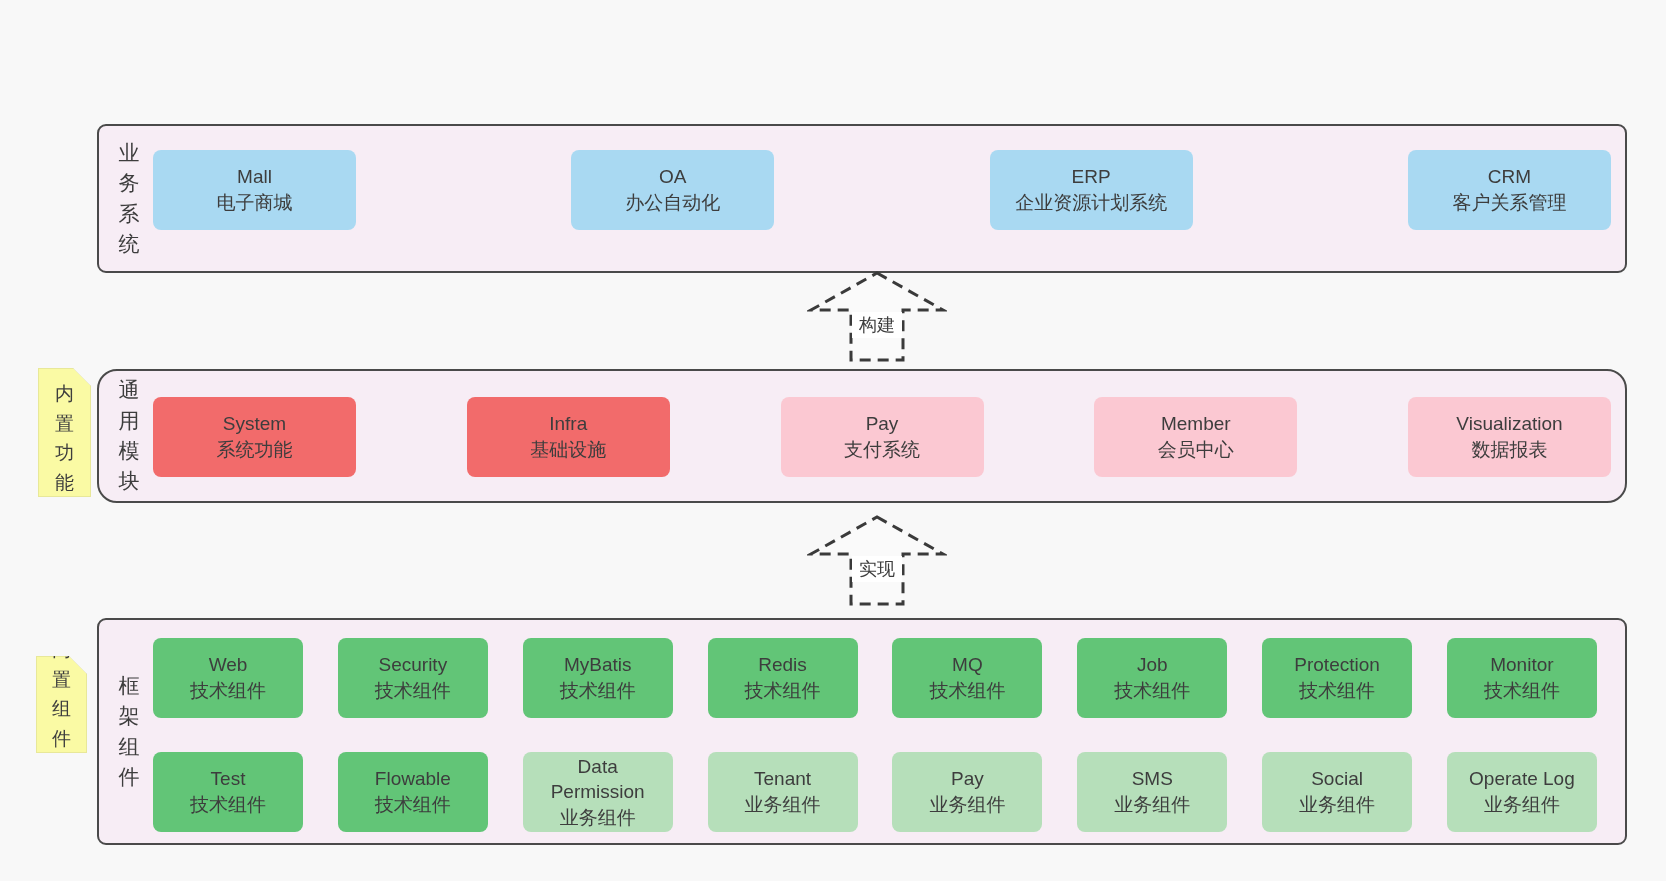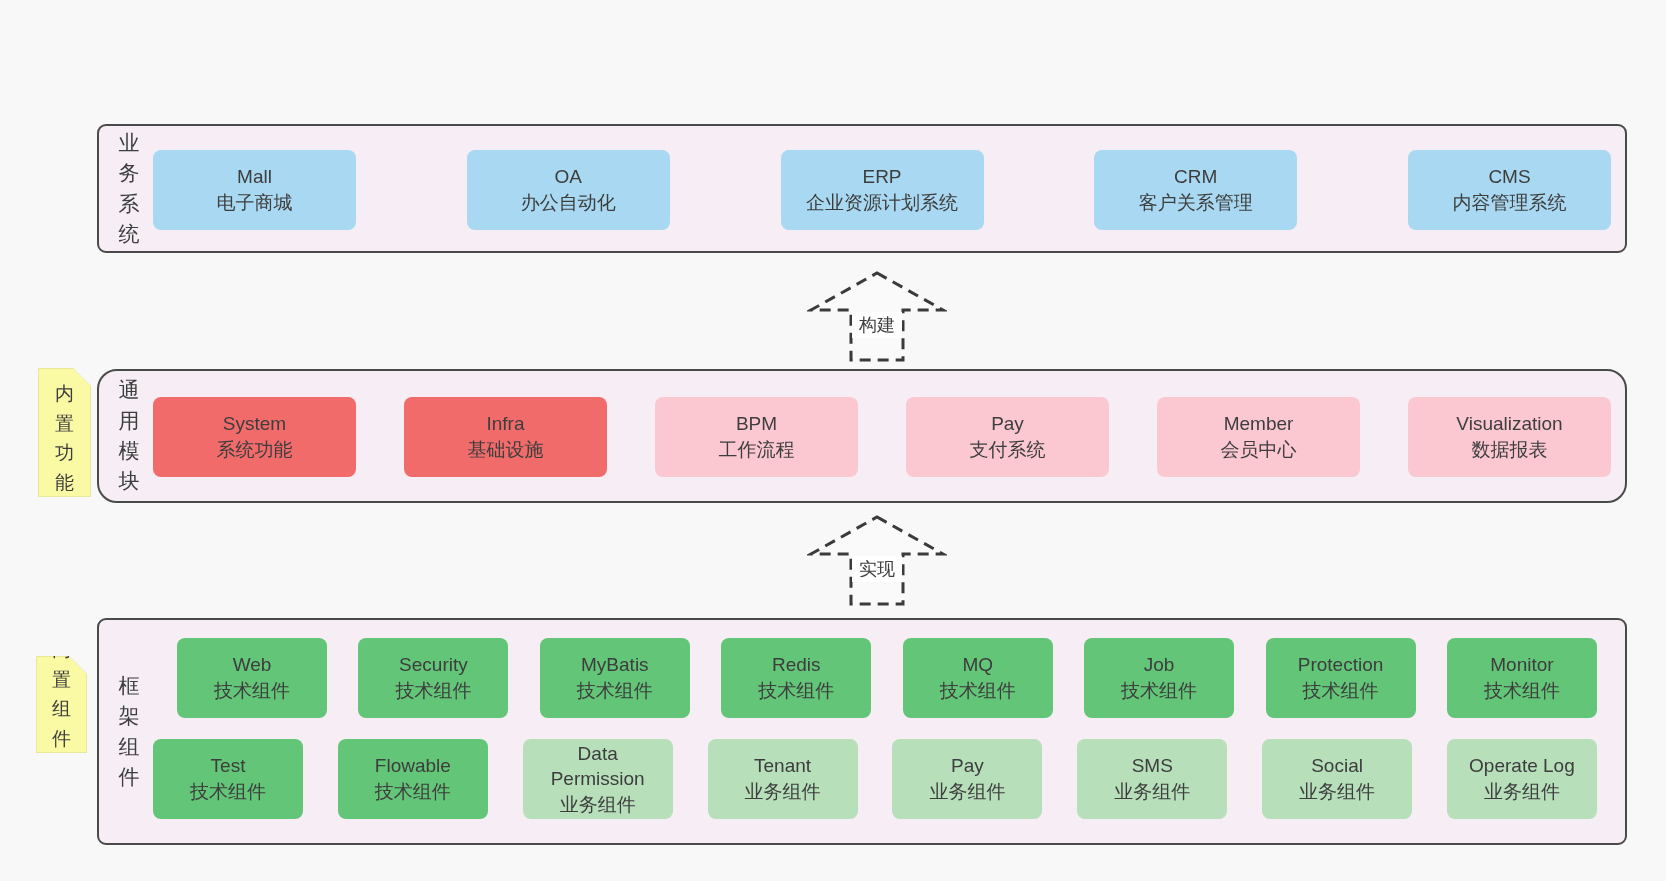--- a/index.html
+++ b/index.html
@@ -9,37 +9,37 @@
     font-family:"Liberation Sans","DejaVu Sans",sans-serif;
     color:var(--text,#3d3d3d);
   }
   .panel{
     position:absolute;left:97px;width:1530px;
     background:var(--panel_bg,#f7edf5);
     border:2px solid var(--panel_border,#4a4a4a);
     border-radius:9px;
     box-sizing:border-box;
   }
-  .panel1{top:124px;height:129px;}
+  .panel1{top:124px;height:149px;}
   .panel2{top:369px;height:134px;border-radius:20px;}
   .panel3{top:618px;height:227px;}
   .vlabel{
     position:absolute;left:10px;top:0;bottom:0;width:40px;
     display:flex;align-items:center;justify-content:center;
     font-size:21px;line-height:1.45;
   }
   .vtext{width:1.15em;word-break:break-all;text-align:center;}
   .boxrow{
     position:absolute;left:54px;right:14px;
     display:flex;justify-content:space-between;
   }
   .panel1 .boxrow{top:24px;}
   .panel2 .boxrow{top:26px;}
-  .panel3 .row1{top:18px;left:54px;right:28px;margin-left:24px;}
-  .panel3 .row2{top:119px;left:54px;right:28px;align-items:flex-end;}
+  .panel3 .row1{top:18px;left:54px;right:28px;}
+  .panel3 .row2{top:132px;left:54px;right:28px;align-items:flex-end;}
   .box{
     height:80px;border-radius:8px;
     display:flex;flex-direction:column;align-items:center;justify-content:center;
     text-align:center;font-size:19px;line-height:1.35;
     padding:2px 6px;box-sizing:border-box;
   }
   .w203{width:203px;}
   .w150{width:150px;}
   .blue{background:var(--blue,#a9d9f2);}
   .red{background:var(--red,#f26b6b);}
@@ -87,24 +87,20 @@
       <div>办公自动化</div>
     </div>
     <div class="box blue w203">
       <div>ERP</div>
       <div>企业资源计划系统</div>
     </div>
     <div class="box blue w203">
       <div>CRM</div>
       <div>客户关系管理</div>
     </div>
-    <div class="box blue w203">
-      <div>CMS</div>
-      <div>内容管理系统</div>
-    </div>
   </div>
 </div>
 
 <svg class="arrow arrow1" viewBox="0 0 140 94">
   <path d="M70 3 L136 40 L96 40 L96 90 L44 90 L44 40 L4 40 Z" fill="#fafafa" stroke="#3a3a3a" stroke-width="3" stroke-dasharray="11 7" stroke-linejoin="miter"></path>
   <rect x="45" y="42" width="50" height="26" fill="#ffffff"></rect>
   <text x="70" y="61" text-anchor="middle">构建</text>
 </svg>
 
 <div class="sticky sticky-mid">
@@ -119,24 +115,20 @@
   <div class="boxrow">
     <div class="box red w203">
       <div>System</div>
       <div>系统功能</div>
     </div>
     <div class="box red w203">
       <div>Infra</div>
       <div>基础设施</div>
     </div>
     <div class="box pink w203">
-      <div>BPM</div>
-      <div>工作流程</div>
-    </div>
-    <div class="box pink w203">
       <div>Pay</div>
       <div>支付系统</div>
     </div>
     <div class="box pink w203">
       <div>Member</div>
       <div>会员中心</div>
     </div>
     <div class="box pink w203">
       <div>Visualization</div>
       <div>数据报表</div>

